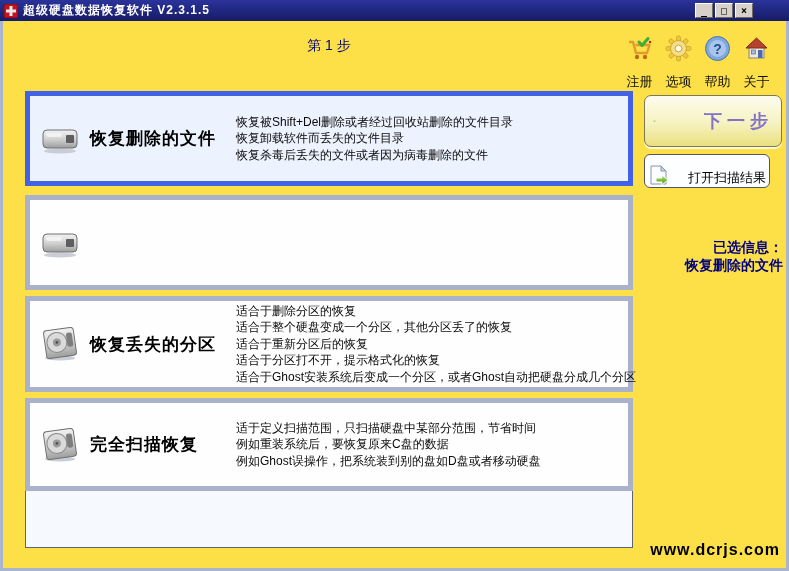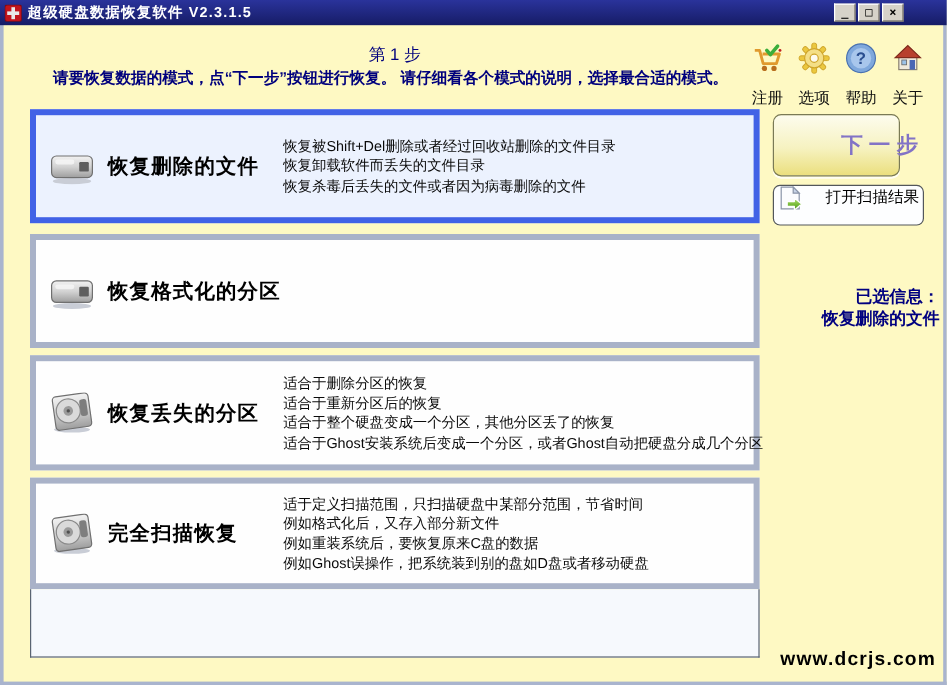--- a/index.html
+++ b/index.html
@@ -4,21 +4,21 @@
 <style>
   * { margin:0; padding:0; box-sizing:border-box; }
   html,body { width:789px; height:571px; }
   body {
     font-family:"Liberation Sans","DejaVu Sans",sans-serif;
     background:#EFF3FB;
     overflow:hidden;
   }
   .window {
     position:relative; width:789px; height:571px;
-    background:#fef9c3;
+    background:#fde047;
     border:3px solid #A9B4CE; border-top:none;
   }
   
   .titlebar {
     position:absolute; left:-3px; top:0; width:789px; height:21px;
     background:linear-gradient(#2A339B,#161C66);
     display:flex; align-items:center; padding:0 4px;
   }
   .app-icon { width:14px; height:14px; margin-right:5px; flex:0 0 auto; }
   .titlebar .title {
@@ -72,35 +72,35 @@
   }
   .mode-desc { flex:1; font-size:12px; color:#0A0A0A; line-height:16.5px; }
   .mode-desc div { white-space:nowrap; }
   
   .empty-box {
     position:absolute; left:22px; top:491px; width:608px; height:57px;
     border:1px solid #5A6472; border-top:none; background:#F6F9FD;
   }
   
   .next-btn {
-    position:absolute; left:641px; top:95px; width:106px; height:52px;
+    position:absolute; left:641px; top:95px; width:138px; height:52px;
     background:linear-gradient(#FDFCEE,#F6F2C0 55%,#EBDF7E);
     border:1px solid #7A7A55; border-radius:7px;
     display:flex; align-items:center; padding:0 8px; cursor:pointer;
     box-shadow:0 2px 0 rgba(255,255,255,.8);
     gap:48px;
   }
   .next-label {
     flex:1; text-align:center; color:#8273C6; font-weight:bold;
     font-size:18px; letter-spacing:5px; white-space:nowrap;
   }
   .open-btn {
     position:absolute; left:641px; top:154px; width:126px; height:34px;
     background:#FDFEFF; border:1px solid #53575B; border-radius:6px;
-    display:flex; align-items:flex-start; justify-content:center; gap:18px;
+    display:flex; align-items:flex-end; justify-content:center; gap:18px;
     cursor:pointer;
   }
   .open-label { font-size:13px; color:#000; white-space:nowrap; }
   .selected-info {
     position:absolute; left:632px; top:238px; width:148px;
     text-align:right; color:#000080; font-weight:bold; font-size:14px;
     line-height:18px;
   }
   
   .website {
@@ -136,21 +136,20 @@
     </svg>
     <div class="title">超级硬盘数据恢复软件  V2.3.1.5</div>
     <div class="win-controls">
       <div class="win-btn">_</div>
       <div class="win-btn">□</div>
       <div class="win-btn">×</div>
     </div>
   </div>
 
   <div class="step-title">第 1 步</div>
-  <div class="instruction">请要恢复数据的模式，点“下一步”按钮进行恢复。 请仔细看各个模式的说明，选择最合适的模式。</div>
 
   <div class="toolbar">
     <div class="tool-item">
       <svg class="t-icon" viewBox="0 0 27 27">
         <path d="M3 7 h4 l3 11 h11 l2.5 -8 h-14" fill="none" stroke="#E09A2E" stroke-width="2.4" stroke-linejoin="round"></path>
         <circle cx="11" cy="22" r="2.2" fill="#B86E1E"></circle>
         <circle cx="19" cy="22" r="2.2" fill="#B86E1E"></circle>
         <path d="M13 7 l3 3.5 l6 -7" fill="none" stroke="#3BAE3B" stroke-width="3" stroke-linecap="round" stroke-linejoin="round"></path>
         <circle cx="24" cy="7" r="1.2" fill="#C02020"></circle>
       </svg>
@@ -213,58 +212,57 @@
 
     <div class="panel panel-2">
       <div class="icon-box">
         <svg width="40" height="30" viewBox="0 0 40 30">
           <ellipse cx="20" cy="27" rx="16" ry="2.5" fill="#C9CDD6"></ellipse>
           <rect x="3" y="6" width="34" height="18" rx="4" fill="url(#driveBody)" stroke="#707070"></rect>
           <rect x="26" y="11" width="8" height="8" rx="1" fill="#5E5E5E"></rect>
           <rect x="6" y="9" width="16" height="4" rx="2" fill="#F6F6F6" opacity="0.8"></rect>
         </svg>
       </div>
-      <div class="mode-title">恢复格式化的分区</div>
     </div>
 
     <div class="panel panel-3">
       <div class="icon-box">
         <svg width="40" height="34" viewBox="0 0 40 34">
           <ellipse cx="20" cy="31" rx="15" ry="2.5" fill="#C9CDD6"></ellipse>
           <rect x="5" y="2" width="30" height="28" rx="3" fill="url(#driveBody)" stroke="#707070" transform="rotate(-8 20 16)"></rect>
           <circle cx="17" cy="15" r="10" fill="#DADADA" stroke="#8A8A8A" transform="rotate(-8 20 16)"></circle>
           <circle cx="17" cy="15" r="4" fill="#9A9A9A" transform="rotate(-8 20 16)"></circle>
           <circle cx="17" cy="15" r="1.4" fill="#505050" transform="rotate(-8 20 16)"></circle>
           <rect x="27" y="7" width="6" height="14" rx="2" fill="#7E7E7E" transform="rotate(-8 20 16)"></rect>
         </svg>
       </div>
       <div class="mode-title">恢复丢失的分区</div>
       <div class="mode-desc">
         <div>适合于删除分区的恢复</div>
+        <div>适合于整个硬盘变成一个分区，其他分区丢了的恢复</div>
         <div>适合于重新分区后的恢复</div>
-        <div>适合于整个硬盘变成一个分区，其他分区丢了的恢复</div>
+        <div>适合于分区打不开，提示格式化的恢复</div>
         <div>适合于Ghost安装系统后变成一个分区，或者Ghost自动把硬盘分成几个分区</div>
       </div>
     </div>
 
     <div class="panel panel-4">
       <div class="icon-box">
         <svg width="40" height="34" viewBox="0 0 40 34">
           <ellipse cx="20" cy="31" rx="15" ry="2.5" fill="#C9CDD6"></ellipse>
           <rect x="5" y="2" width="30" height="28" rx="3" fill="url(#driveBody)" stroke="#707070" transform="rotate(-8 20 16)"></rect>
           <circle cx="17" cy="15" r="10" fill="#DADADA" stroke="#8A8A8A" transform="rotate(-8 20 16)"></circle>
           <circle cx="17" cy="15" r="4" fill="#9A9A9A" transform="rotate(-8 20 16)"></circle>
           <circle cx="17" cy="15" r="1.4" fill="#505050" transform="rotate(-8 20 16)"></circle>
           <rect x="27" y="7" width="6" height="14" rx="2" fill="#7E7E7E" transform="rotate(-8 20 16)"></rect>
         </svg>
       </div>
       <div class="mode-title">完全扫描恢复</div>
       <div class="mode-desc">
         <div>适于定义扫描范围，只扫描硬盘中某部分范围，节省时间</div>
-        <div>例如格式化后，又存入部分新文件</div>
         <div>例如重装系统后，要恢复原来C盘的数据</div>
         <div>例如Ghost误操作，把系统装到别的盘如D盘或者移动硬盘</div>
       </div>
     </div>
 
   </div>
 
   <div class="empty-box"></div>
 
   <div class="next-btn">

